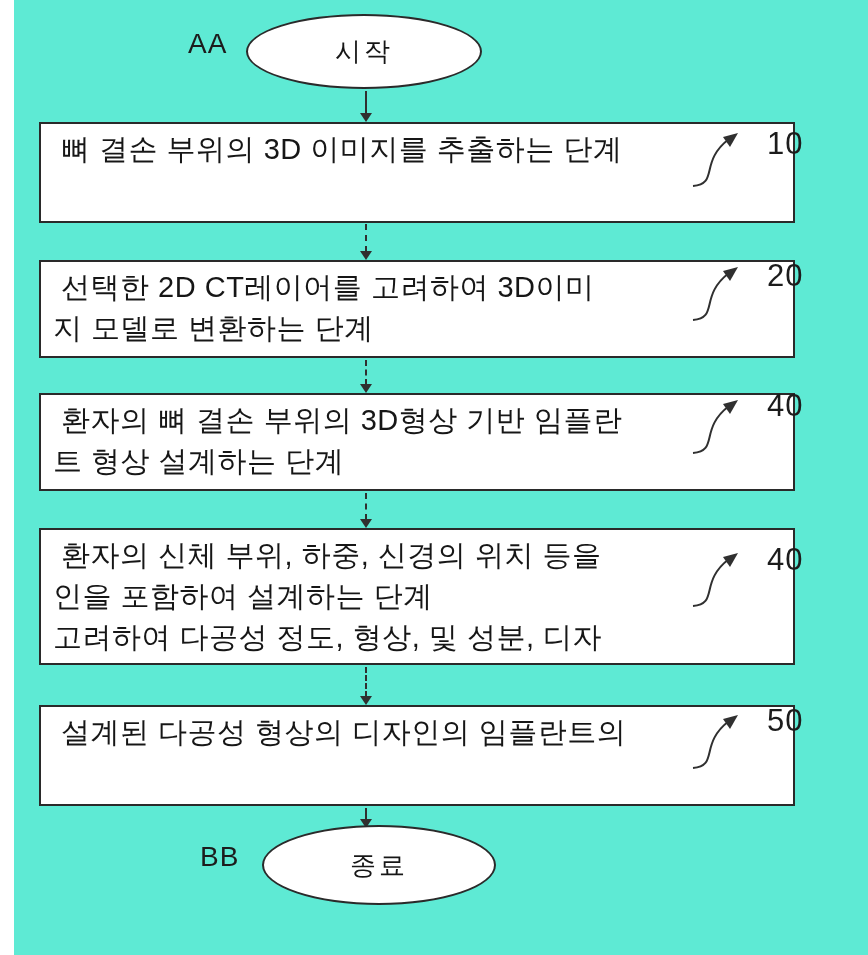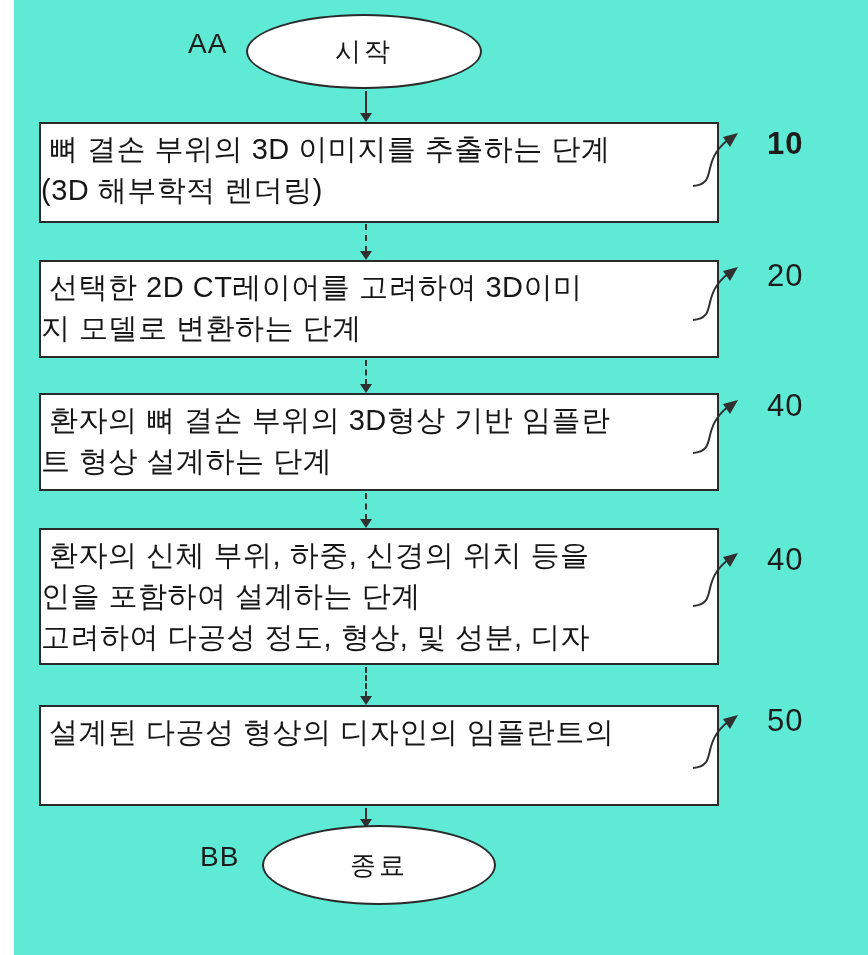--- a/index.html
+++ b/index.html
@@ -23,25 +23,25 @@
     border:2px solid #2a2a2a;
     border-radius:50%;
     display:flex;align-items:center;justify-content:center;
     font-size:26px;
     letter-spacing:3px;
     background:#ffffff;
     box-sizing:border-box;
   }
   .step-box{
     position:absolute;
-    left:25px;width:680px;
+    left:25px;width:756px;
     border:2px solid #2a2a2a;
     box-sizing:border-box;
     background:#ffffff;
-    padding:5px 0;
+    padding:5px 12px;
     font-size:29px;
     line-height:41px;
     letter-spacing:0.5px;
     white-space:nowrap;
     overflow:hidden;
   }
   .step-box .line{display:block;}
   .step-box .line:first-child{padding-left:8px;}
   .connector{
     position:absolute;
@@ -75,27 +75,26 @@
 
   <div class="tag-label" style="left:174px;top:28px;">AA</div>
   <div class="terminal" style="left:232px;top:14px;width:236px;height:75px;">
     <span>시작</span>
   </div>
 
   <div class="connector" style="top:91px;height:23px;"></div>
 
   <div class="step-box" style="top:122px;height:101px;">
     <span class="line">뼈 결손 부위의 3D 이미지를 추출하는 단계</span>
-    <span class="line">(3D 해부학적 렌더링)</span>
   </div>
   <svg class="leader" style="top:126px;" viewBox="0 0 74 64">
     <path d="M2,60 C28,58 8,36 38,13" fill="none" stroke="#303030" stroke-width="2"></path>
     <polygon points="47,7 32,11 39,21" fill="#303030"></polygon>
   </svg>
-  <div class="ref-num" style="top:126px;font-weight:bold;">10</div>
+  <div class="ref-num" style="top:126px;">10</div>
 
   <div class="connector dotted" style="top:224px;height:28px;"></div>
 
   <div class="step-box" style="top:260px;height:98px;">
     <span class="line">선택한 2D CT레이어를 고려하여 3D이미</span>
     <span class="line">지 모델로 변환하는 단계</span>
   </div>
   <svg class="leader" style="top:260px;" viewBox="0 0 74 64">
     <path d="M2,60 C28,58 8,36 38,13" fill="none" stroke="#303030" stroke-width="2"></path>
     <polygon points="47,7 32,11 39,21" fill="#303030"></polygon>

